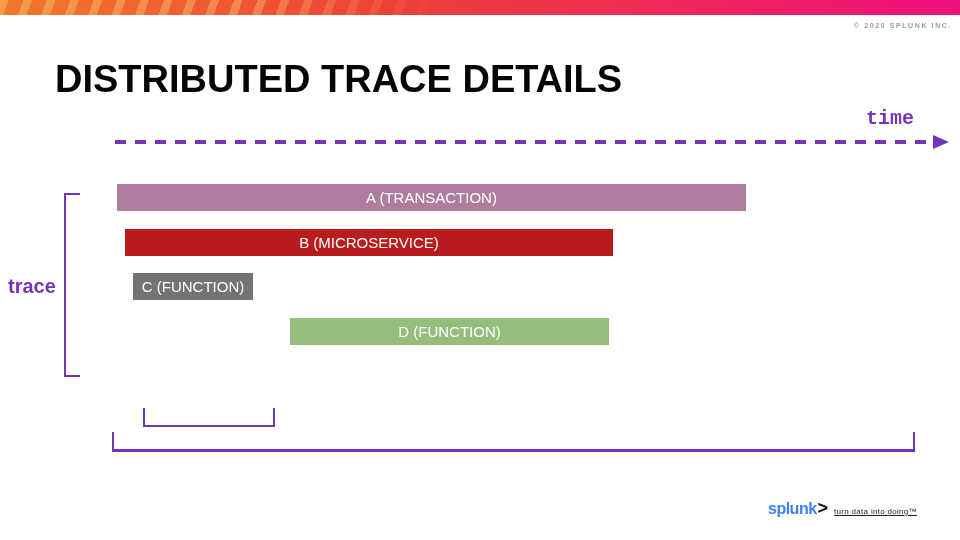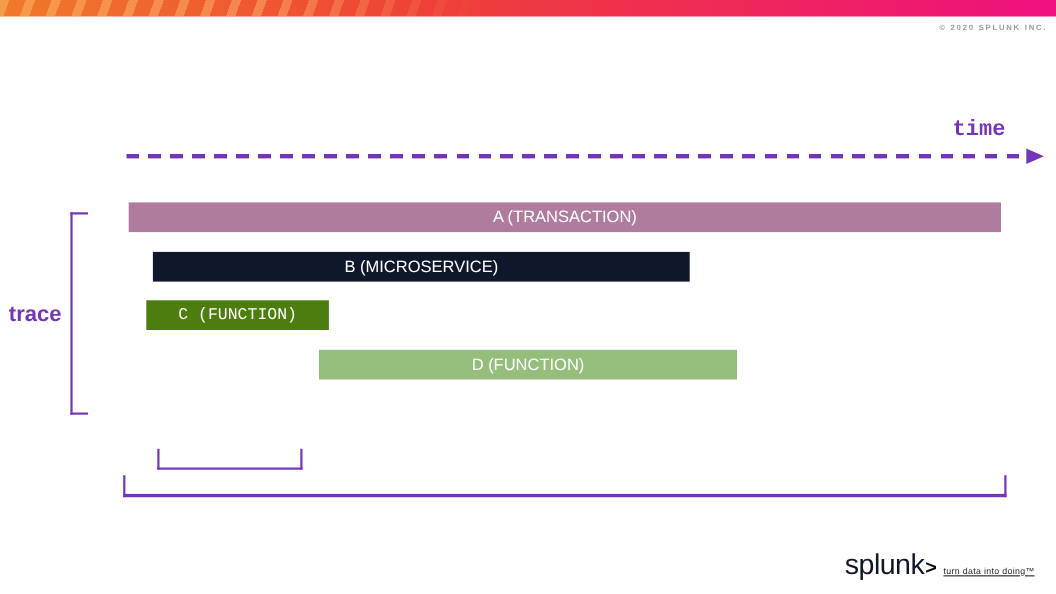--- a/index.html
+++ b/index.html
@@ -140,24 +140,24 @@
 
   
   .footer-logo {
     position: absolute;
     left: 768px; top: 498px;
     display: flex;
     align-items: baseline;
     white-space: nowrap;
   }
   .logo-word {
-    font-size: 26px;
-    font-weight: 400;
+    font-size: 16px;
+    font-weight: 700;
     letter-spacing: -0.5px;
-    color: #0f172a;
+    color: #3b82f6;
   }
   .logo-chevron {
     font-size: 18px;
     font-weight: 700;
     color: #0d0d0d;
     margin-left: 1px;
   }
   .logo-tagline {
     font-size: 8px;
     color: #222222;
@@ -170,38 +170,39 @@
 <body>
 
 <div class="slide">
 
   <div class="banner" style="background: linear-gradient(90deg, rgb(240, 122, 42) 0%, rgb(238, 65, 54) 40%, rgb(239, 15, 126) 100%);">
     <div class="banner-stripes"></div>
   </div>
 
   <div class="copyright">© 2020 SPLUNK INC.</div>
 
+  <h1 class="page-title" style="margin:0;">DISTRIBUTED TRACE DETAILS</h1>
 
   <div class="time-label">time</div>
   <div class="time-line"></div>
   <div class="time-arrowhead"></div>
 
   <div class="trace-label">trace</div>
   <div class="trace-bracket"></div>
 
-  <div class="bar" style="left: 117px; top: 184px; width: 793px; background: rgb(176, 124, 158);">
+  <div class="bar" style="left: 117px; top: 184px; width: 629px; background: rgb(176, 124, 158);">
     <span class="bar-label">A (TRANSACTION)</span>
   </div>
-  <div class="bar" style="left: 139px; top: 229px; width: 488px; background: #0f172a;">
+  <div class="bar" style="left: 125px; top: 229px; width: 488px; background: #b91c1c;">
     <span class="bar-label">B (MICROSERVICE)</span>
   </div>
-  <div class="bar" style="left: 133px; top: 273px; width: 166px; background: #4d7c0f; font-family: Liberation Mono, monospace;">
+  <div class="bar" style="left: 133px; top: 273px; width: 120px; background: #737373;">
     <span class="bar-label">C (FUNCTION)</span>
   </div>
-  <div class="bar" style="left: 290px; top: 318px; width: 380px; background: rgb(149, 190, 125);">
+  <div class="bar" style="left: 290px; top: 318px; width: 319px; background: rgb(149, 190, 125);">
     <span class="bar-label">D (FUNCTION)</span>
   </div>
 
   <div class="span-bracket-small"></div>
   <div class="span-bracket-large"></div>
 
   <div class="footer-logo">
     <span class="logo-word">splunk</span>
     <span class="logo-chevron">&gt;</span>
     <span class="logo-tagline">turn data into doing™</span>

